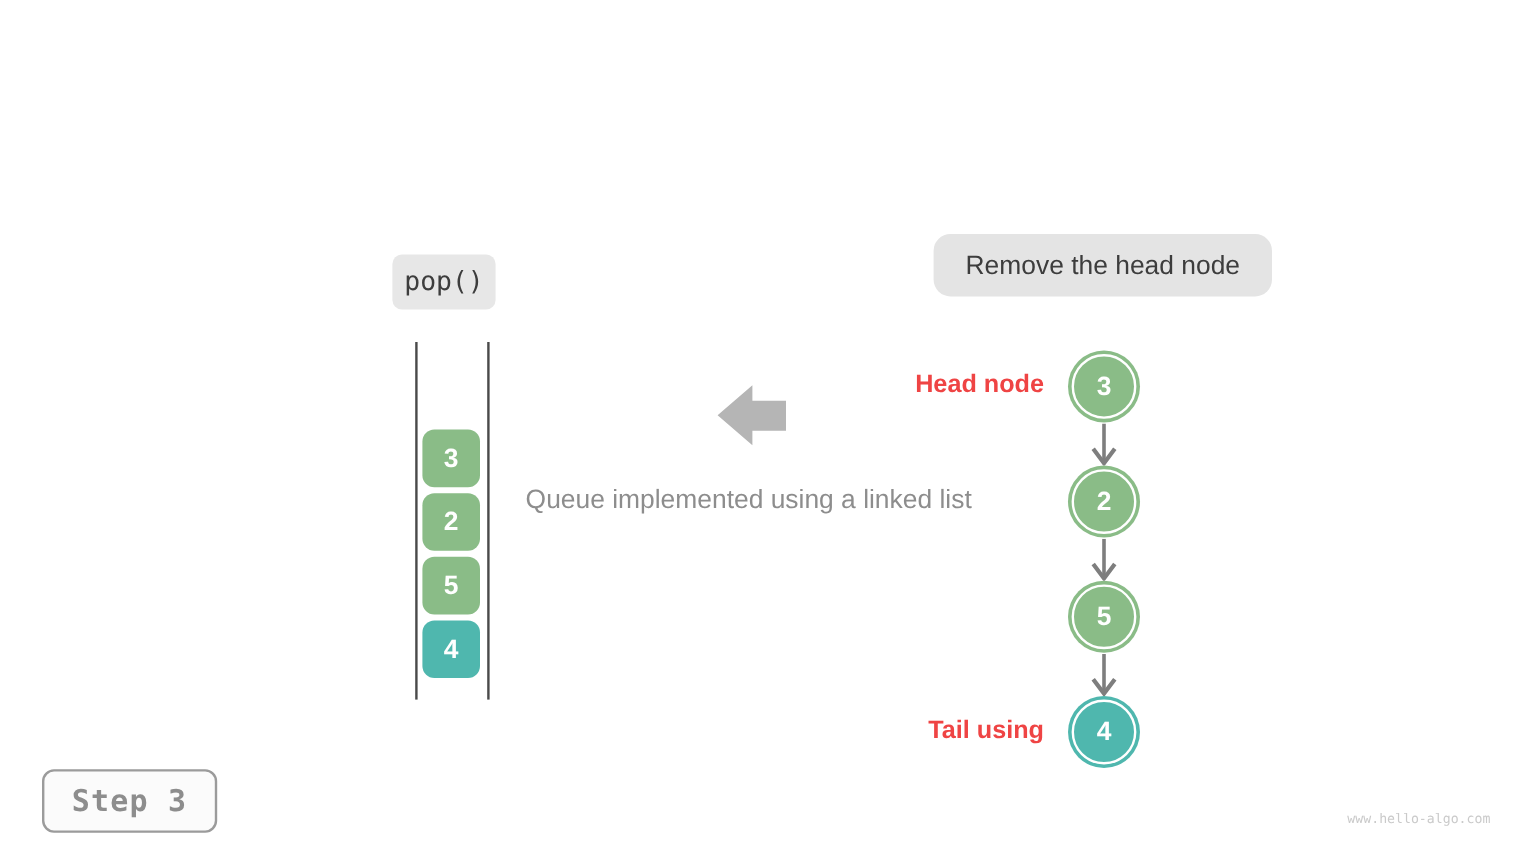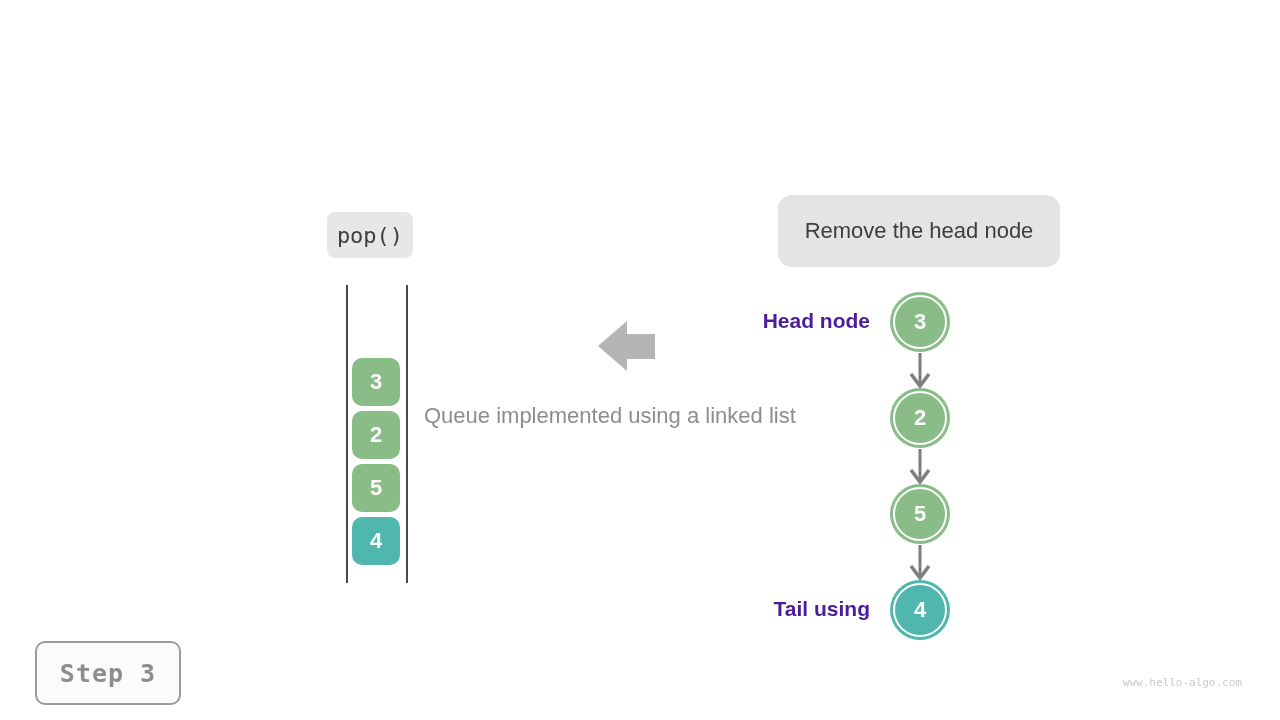--- a/index.html
+++ b/index.html
@@ -17,21 +17,21 @@
   .op-box {
     left: 327px; top: 212px; width: 86px; height: 46px;
     background: #e7e7e7; border-radius: 8px;
     display: flex; align-items: center; justify-content: center;
     font-family: "DejaVu Sans Mono", monospace;
     font-size: 22px; color: #3d3d3d;
   }
 
   
   .note-box {
-    left: 778px; top: 195px; width: 282px; height: 72px;
+    left: 778px; top: 195px; width: 282px; height: 52px;
     background: #e4e4e4; border-radius: 14px;
     display: flex; align-items: center; justify-content: center;
     font-size: 22px; color: #3d3d3d;
   }
 
   
   .channel-line {
     top: 285px; width: 2px; height: 298px; background: #4a4a4a;
   }
   .channel-line.left  { left: 346px; }
@@ -46,28 +46,28 @@
     width: 48px; height: 48px; border-radius: 10px;
     display: flex; align-items: center; justify-content: center;
     color: #ffffff; font-size: 22px; font-weight: bold;
   }
 
   
   .block-arrow { left: 595px; top: 318px; }
 
   
   .caption {
-    left: 424px; top: 403px;
+    left: 438px; top: 403px;
     font-size: 22px; color: #8d8d8d; white-space: nowrap;
   }
 
   
   .ll-label {
     left: 690px; width: 180px; text-align: right;
-    font-size: 21px; font-weight: bold; color: #4c1d95; white-space: nowrap;
+    font-size: 21px; font-weight: bold; color: #ef4444; white-space: nowrap;
   }
   .ll-label.head { top: 309px; }
   .ll-label.tail { top: 597px; }
 
   
   .node {
     left: 890px; width: 60px; height: 60px; border-radius: 50%;
     display: flex; align-items: center; justify-content: center;
     color: #ffffff; font-size: 22px; font-weight: bold;
   }
@@ -82,21 +82,21 @@
   .node.n3 { top: 580px; }
 
   
   .connector { left: 906px; width: 28px; height: 35px; }
   .connector.c0 { top: 353px; }
   .connector.c1 { top: 449px; }
   .connector.c2 { top: 545px; }
 
   
   .step-box {
-    left: 35px; top: 641px; width: 146px; height: 64px;
+    left: 35px; top: 641px; width: 146px; height: 53px;
     background: #fbfbfb; border: 2px solid #9b9b9b; border-radius: 10px;
     display: flex; align-items: center; justify-content: center;
     font-family: "DejaVu Sans Mono", monospace;
     font-size: 25px; font-weight: bold; color: #8d8d8d; letter-spacing: 1px;
   }
 
   
   .watermark {
     right: 38px; top: 676px;
     font-family: "DejaVu Sans Mono", monospace;

